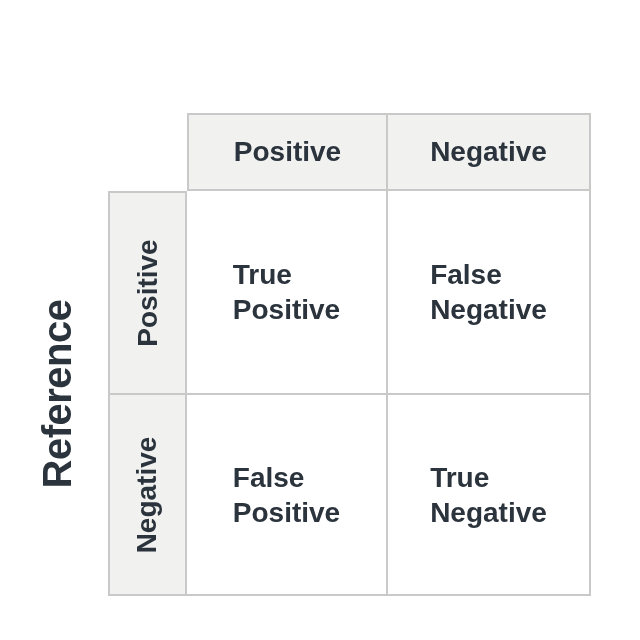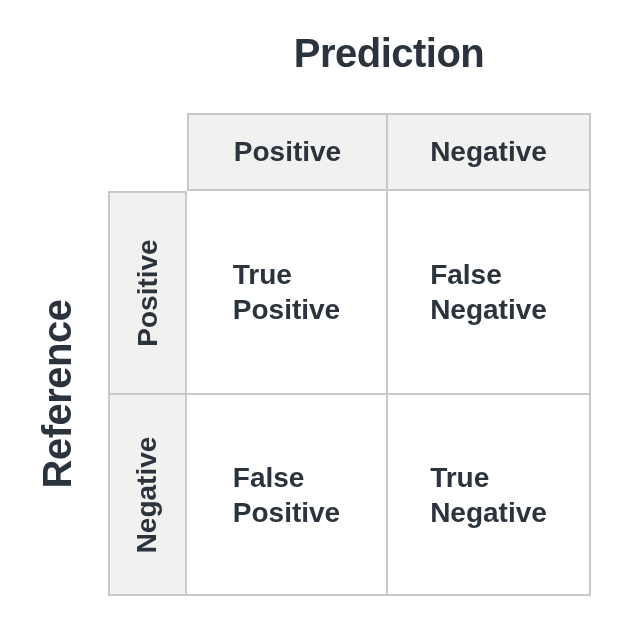--- a/index.html
+++ b/index.html
@@ -77,21 +77,20 @@
   }
   .two-line{
     line-height:35px;
   }
 </style>
 </head>
 <body>
 
 <div class="canvas">
 
-  <div class="axis-title prediction">Prediction</div>
 
   <div class="axis-title reference">Reference</div>
 
   <div class="matrix">
 
     <div class="cell corner"></div>
     <div class="cell head col-head first">Positive</div>
     <div class="cell head col-head">Negative</div>
 
     <div class="cell head row-head first">

